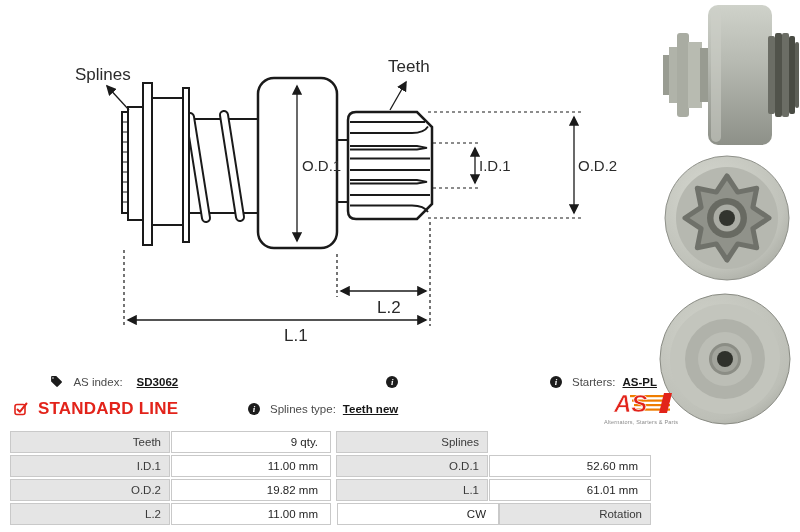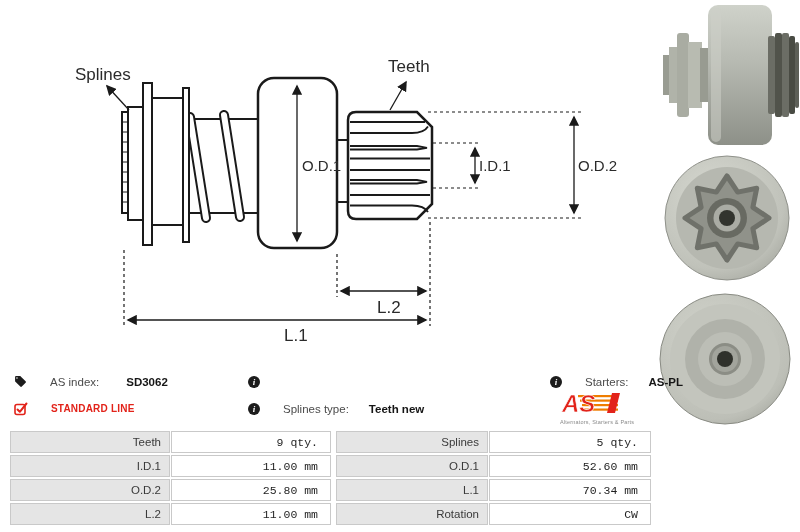--- a/index.html
+++ b/index.html
@@ -2,38 +2,38 @@
 <html><head>
 <meta charset="utf-8">
 <style>
   html,body{margin:0;padding:0;background:#fff;}
   .page{position:relative;width:800px;height:532px;background:#fff;overflow:hidden;
         font-family:"Liberation Sans", sans-serif;}
   svg text{font-family:"Liberation Sans", sans-serif;}
 
   
   .info-col{position:absolute;}
-  .info-line{display:flex;align-items:center;gap:23px;height:15px;margin-bottom:12px;white-space:nowrap;}
+  .info-line{display:flex;align-items:center;gap:10px;height:15px;margin-bottom:12px;white-space:nowrap;justify-content:flex-end;}
   .txt{font-size:11.5px;color:#4b4b4b;}
-  .bld{font-weight:bold;color:#161616;margin-left:4px;}
-  .red-bld{font-size:10px;font-weight:bold;color:#e2231a;letter-spacing:.2px;}
+  .bld{font-weight:bold;color:#161616;margin-left:4px;text-decoration:underline;}
+  .red-bld{font-size:17px;font-weight:bold;color:#e2231a;letter-spacing:.2px;}
   .iicon{width:12px;height:12px;border-radius:50%;background:#1c1c1c;color:#fff;
          font-size:9px;font-weight:bold;font-style:italic;flex:0 0 auto;
          display:flex;align-items:center;justify-content:center;
          font-family:"Liberation Serif", serif;}
-  .lgo{position:absolute;left:560px;top:391px;width:72px;text-align:left;}
+  .lgo{position:absolute;left:604px;top:391px;width:72px;text-align:right;}
   .lgo-sub{font-size:5.5px;color:#8a8a8a;letter-spacing:.2px;margin-top:0px;white-space:nowrap;}
 
   
   .spec-table{position:absolute;left:10px;top:431px;}
   .spec-row{display:flex;margin-bottom:2px;}
   .cell{height:22px;line-height:21px;font-size:11.5px;border:1px solid #c9c9c9;
         box-sizing:border-box;text-align:right;}
   .cell.lab{background:#e5e5e5;color:#3a3a3a;padding-right:8px;}
-  .cell.val{background:#ffffff;color:#1f1f1f;padding-right:12px;margin-left:1px;font-family:Liberation Mono, monospace;}
+  .cell.val{background:#ffffff;color:#1f1f1f;padding-right:12px;margin-left:1px;}
   .w-lab-a{width:160px;} .w-val-a{width:160px;}
   .w-lab-b{width:152px;} .w-val-b{width:162px;}
   .colgap{width:5px;}
 
   .photo{position:absolute;}
 </style>
 </head>
 <body>
 
 <div class="page">
@@ -228,38 +228,37 @@
     </svg>
     <div class="lgo-sub">Alternators, Starters &amp; Parts</div>
   </div>
 
   <div class="spec-table">
     <div class="spec-row">
       <div class="cell lab w-lab-a">Teeth</div>
       <div class="cell val w-val-a">9 qty.</div>
       <div class="colgap"></div>
       <div class="cell lab w-lab-b">Splines</div>
-      <div class="cell val w-val-b">5 qty.</div>
     </div>
     <div class="spec-row">
       <div class="cell lab w-lab-a">I.D.1</div>
       <div class="cell val w-val-a">11.00 mm</div>
       <div class="colgap"></div>
       <div class="cell lab w-lab-b">O.D.1</div>
       <div class="cell val w-val-b">52.60 mm</div>
     </div>
     <div class="spec-row">
       <div class="cell lab w-lab-a">O.D.2</div>
-      <div class="cell val w-val-a">25.80 mm</div>
+      <div class="cell val w-val-a">19.82 mm</div>
       <div class="colgap"></div>
       <div class="cell lab w-lab-b">L.1</div>
-      <div class="cell val w-val-b">70.34 mm</div>
+      <div class="cell val w-val-b">61.01 mm</div>
     </div>
     <div class="spec-row">
       <div class="cell lab w-lab-a">L.2</div>
       <div class="cell val w-val-a">11.00 mm</div>
       <div class="colgap"></div>
+      <div class="cell val w-val-b">CW</div>
       <div class="cell lab w-lab-b">Rotation</div>
-      <div class="cell val w-val-b">CW</div>
     </div>
   </div>
 
 </div>
 
 </body></html>

